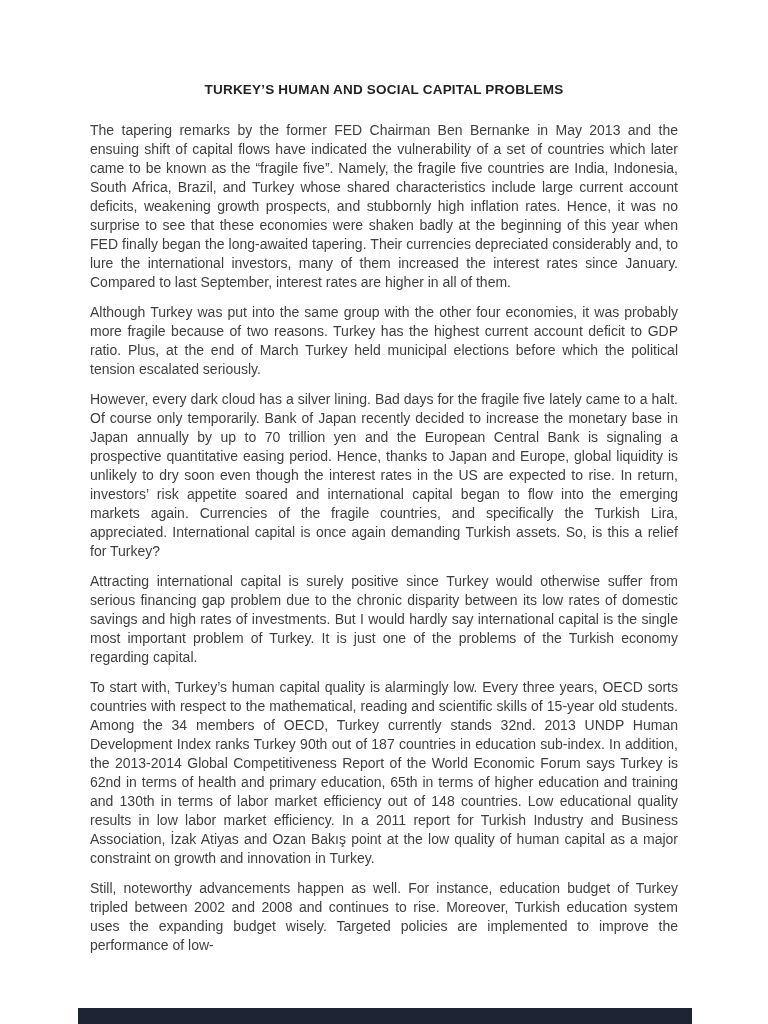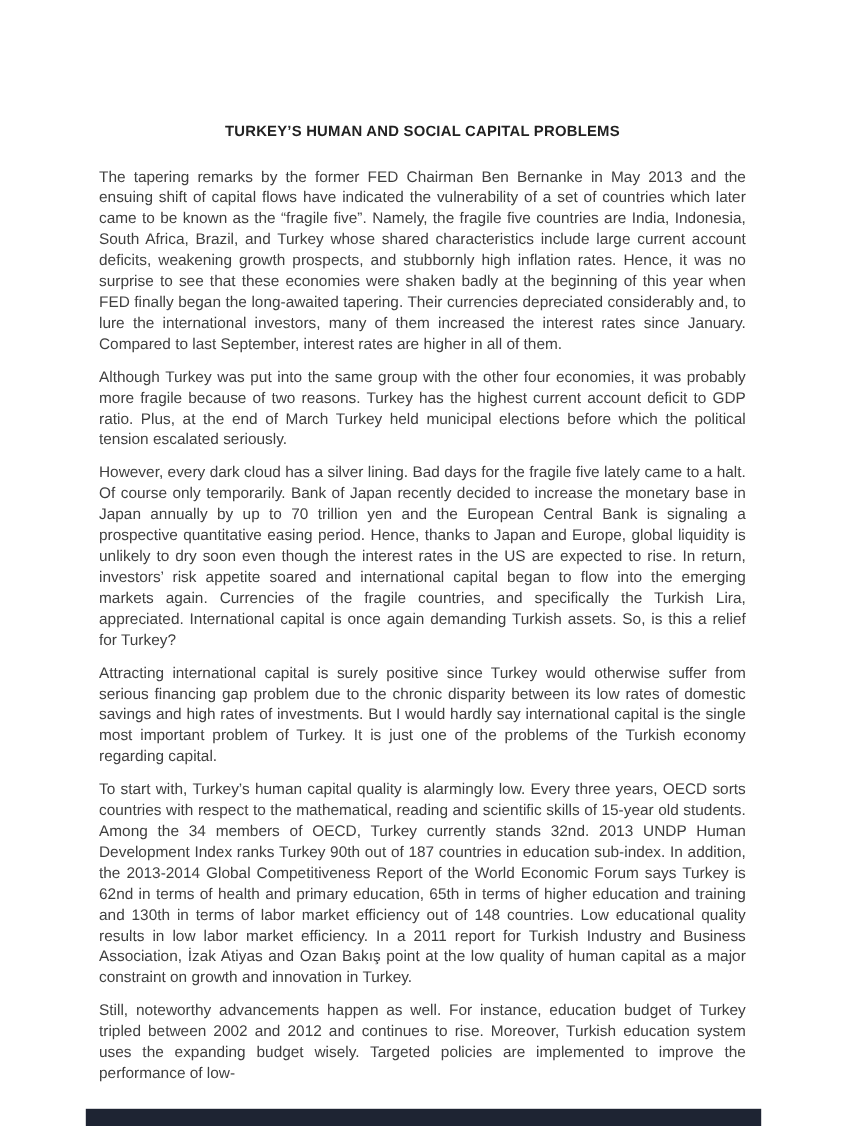--- a/index.html
+++ b/index.html
@@ -12,21 +12,21 @@
     height: 1024px;
     position: relative;
     overflow: hidden;
     font-family: "Liberation Sans", "DejaVu Sans", sans-serif;
   }
   .page {
     position: absolute;
     inset: 0;
     background: #ffffff;
     box-sizing: border-box;
-    padding: 110px 90px 0 90px;
+    padding: 80px 90px 0 90px;
   }
   .doc-title {
     font-size: 13.5px;
     font-weight: bold;
     color: #222222;
     text-align: center;
     letter-spacing: 0.2px;
     line-height: 19px;
     margin: 0 0 22px 0;
   }
@@ -51,17 +51,17 @@
 
 <div class="page">
   <h1 class="doc-title">TURKEY’S HUMAN AND SOCIAL CAPITAL PROBLEMS</h1>
 
   <div class="doc-body">
     <p>The tapering remarks by the former FED Chairman Ben Bernanke in May 2013 and the ensuing shift of capital flows have indicated the vulnerability of a set of countries which later came to be known as the “fragile five”. Namely, the fragile five countries are India, Indonesia, South Africa, Brazil, and Turkey whose shared characteristics include large current account deficits, weakening growth prospects, and stubbornly high inflation rates. Hence, it was no surprise to see that these economies were shaken badly at the beginning of this year when FED finally began the long-awaited tapering. Their currencies depreciated considerably and, to lure the international investors, many of them increased the interest rates since January. Compared to last September, interest rates are higher in all of them.</p>
     <p>Although Turkey was put into the same group with the other four economies, it was probably more fragile because of two reasons. Turkey has the highest current account deficit to GDP ratio. Plus, at the end of March Turkey held municipal elections before which the political tension escalated seriously.</p>
     <p>However, every dark cloud has a silver lining. Bad days for the fragile five lately came to a halt. Of course only temporarily. Bank of Japan recently decided to increase the monetary base in Japan annually by up to 70 trillion yen and the European Central Bank is signaling a prospective quantitative easing period. Hence, thanks to Japan and Europe, global liquidity is unlikely to dry soon even though the interest rates in the US are expected to rise. In return, investors’ risk appetite soared and international capital began to flow into the emerging markets again. Currencies of the fragile countries, and specifically the Turkish Lira, appreciated. International capital is once again demanding Turkish assets. So, is this a relief for Turkey?</p>
     <p>Attracting international capital is surely positive since Turkey would otherwise suffer from serious financing gap problem due to the chronic disparity between its low rates of domestic savings and high rates of investments. But I would hardly say international capital is the single most important problem of Turkey. It is just one of the problems of the Turkish economy regarding capital.</p>
     <p>To start with, Turkey’s human capital quality is alarmingly low. Every three years, OECD sorts countries with respect to the mathematical, reading and scientific skills of 15-year old students. Among the 34 members of OECD, Turkey currently stands 32nd. 2013 UNDP Human Development Index ranks Turkey 90th out of 187 countries in education sub-index. In addition, the 2013-2014 Global Competitiveness Report of the World Economic Forum says Turkey is 62nd in terms of health and primary education, 65th in terms of higher education and training and 130th in terms of labor market efficiency out of 148 countries. Low educational quality results in low labor market efficiency. In a 2011 report for Turkish Industry and Business Association, İzak Atiyas and Ozan Bakış point at the low quality of human capital as a major constraint on growth and innovation in Turkey.</p>
-    <p>Still, noteworthy advancements happen as well. For instance, education budget of Turkey tripled between 2002 and 2012 and continues to rise. Moreover, Turkish education system uses the expanding budget wisely. Targeted policies are implemented to improve the performance of low-</p>
+    <p>Still, noteworthy advancements happen as well. For instance, education budget of Turkey tripled between 2002 and 2008 and continues to rise. Moreover, Turkish education system uses the expanding budget wisely. Targeted policies are implemented to improve the performance of low-</p>
   </div>
 </div>
 
 <div class="bottom-bar"></div>
 
 </body></html>

